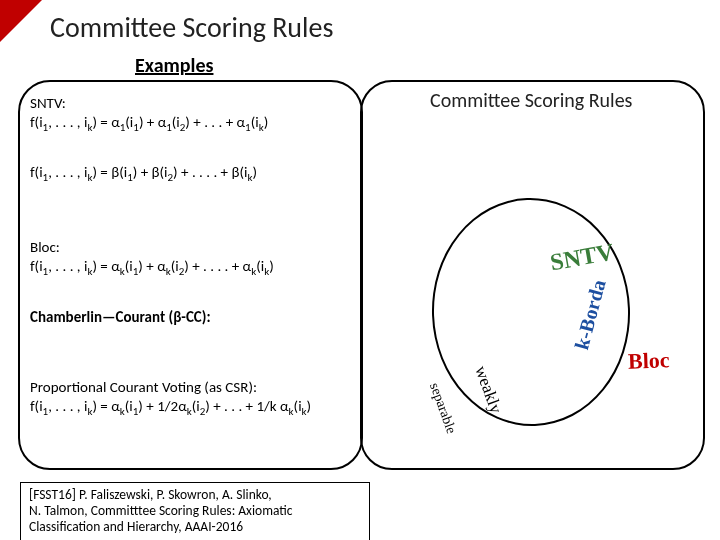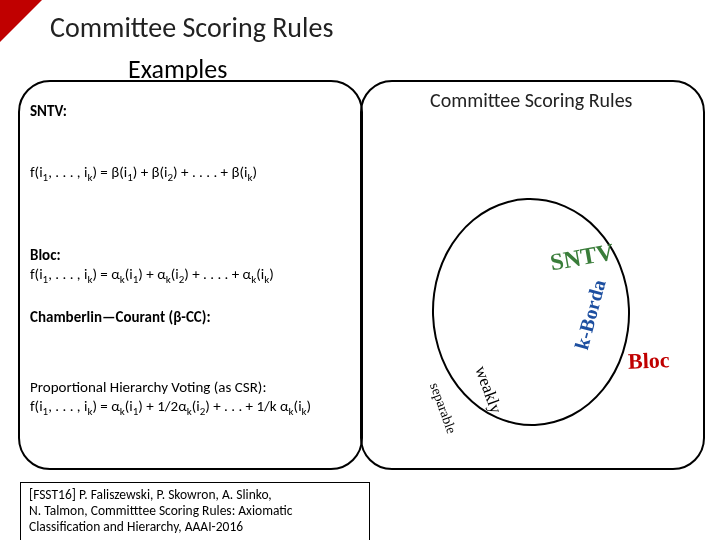--- a/index.html
+++ b/index.html
@@ -22,23 +22,23 @@
     position: absolute;
     top: 10px;
     left: 50px;
     font-size: 28px;
     color: #222;
     font-weight: 400;
   }
   .subtitle {
     position: absolute;
     top: 53px;
-    left: 128px;
-    font-size: 26px;
-    font-weight: normal;
+    left: 135px;
+    font-size: 20px;
+    font-weight: bold;
     text-decoration: underline;
   }
   .left-outline {
     position: absolute;
     top: 80px;
     left: 18px;
     width: 345px;
     height: 390px;
     border: 2px solid #000;
     border-radius: 32px;
@@ -59,21 +59,21 @@
     font-size: 20px;
     color: #222;
   }
   .example-block {
     position: absolute;
     left: 30px;
     font-size: 15px;
     line-height: 1.25;
     color: #000;
   }
-  .example-block .head { font-weight: bold; margin-top: 8px; }
+  .example-block .head { font-weight: normal; }
   .w1 { top: 94px; }
   .w2 { top: 163px; }
   .w3 { top: 238px; }
   .w4 { top: 308px; font-weight: bold; }
   .w5 { top: 378px; }
   .sub { font-size: 11px; vertical-align: sub; }
   .inner-oval {
     position: absolute;
     top: 198px;
     left: 432px;
@@ -147,37 +147,38 @@
 
 <div class="title">Committee Scoring Rules</div>
 <div class="subtitle">Examples</div>
 
 <div class="left-outline"></div>
 <div class="right-outline"></div>
 <div class="right-label">Committee Scoring Rules</div>
 
 <div class="example-block w1">
   <div class="head">SNTV:</div>
+  <div>f(i<span class="sub">1</span>, . . . , i<span class="sub">k</span>) = α<span class="sub">1</span>(i<span class="sub">1</span>) + α<span class="sub">1</span>(i<span class="sub">2</span>) + . . . + α<span class="sub">1</span>(i<span class="sub">k</span>)</div>
 </div>
 
 <div class="example-block w2">
   <div>f(i<span class="sub">1</span>, . . . , i<span class="sub">k</span>) = β(i<span class="sub">1</span>) + β(i<span class="sub">2</span>) + . . . . + β(i<span class="sub">k</span>)</div>
 </div>
 
 <div class="example-block w3">
   <div class="head">Bloc:</div>
   <div>f(i<span class="sub">1</span>, . . . , i<span class="sub">k</span>) = α<span class="sub">k</span>(i<span class="sub">1</span>) + α<span class="sub">k</span>(i<span class="sub">2</span>) + . . . . + α<span class="sub">k</span>(i<span class="sub">k</span>)</div>
 </div>
 
 <div class="example-block w4">
   <div>Chamberlin—Courant (β-CC):</div>
 </div>
 
 <div class="example-block w5">
-  <div>Proportional Hierarchy Voting (as CSR):</div>
+  <div>Proportional Courant Voting (as CSR):</div>
   <div>f(i<span class="sub">1</span>, . . . , i<span class="sub">k</span>) = α<span class="sub">k</span>(i<span class="sub">1</span>) + 1/2α<span class="sub">k</span>(i<span class="sub">2</span>) + . . . + 1/k α<span class="sub">k</span>(i<span class="sub">k</span>)</div>
 </div>
 
 <div class="inner-oval"></div>
 
 <div class="sntv-tag">SNTV</div>
 <div class="bloc-tag">Bloc</div>
 <div class="kb-tag">k-Borda</div>
 <div class="weakly-sep">
   <div>weakly</div>

